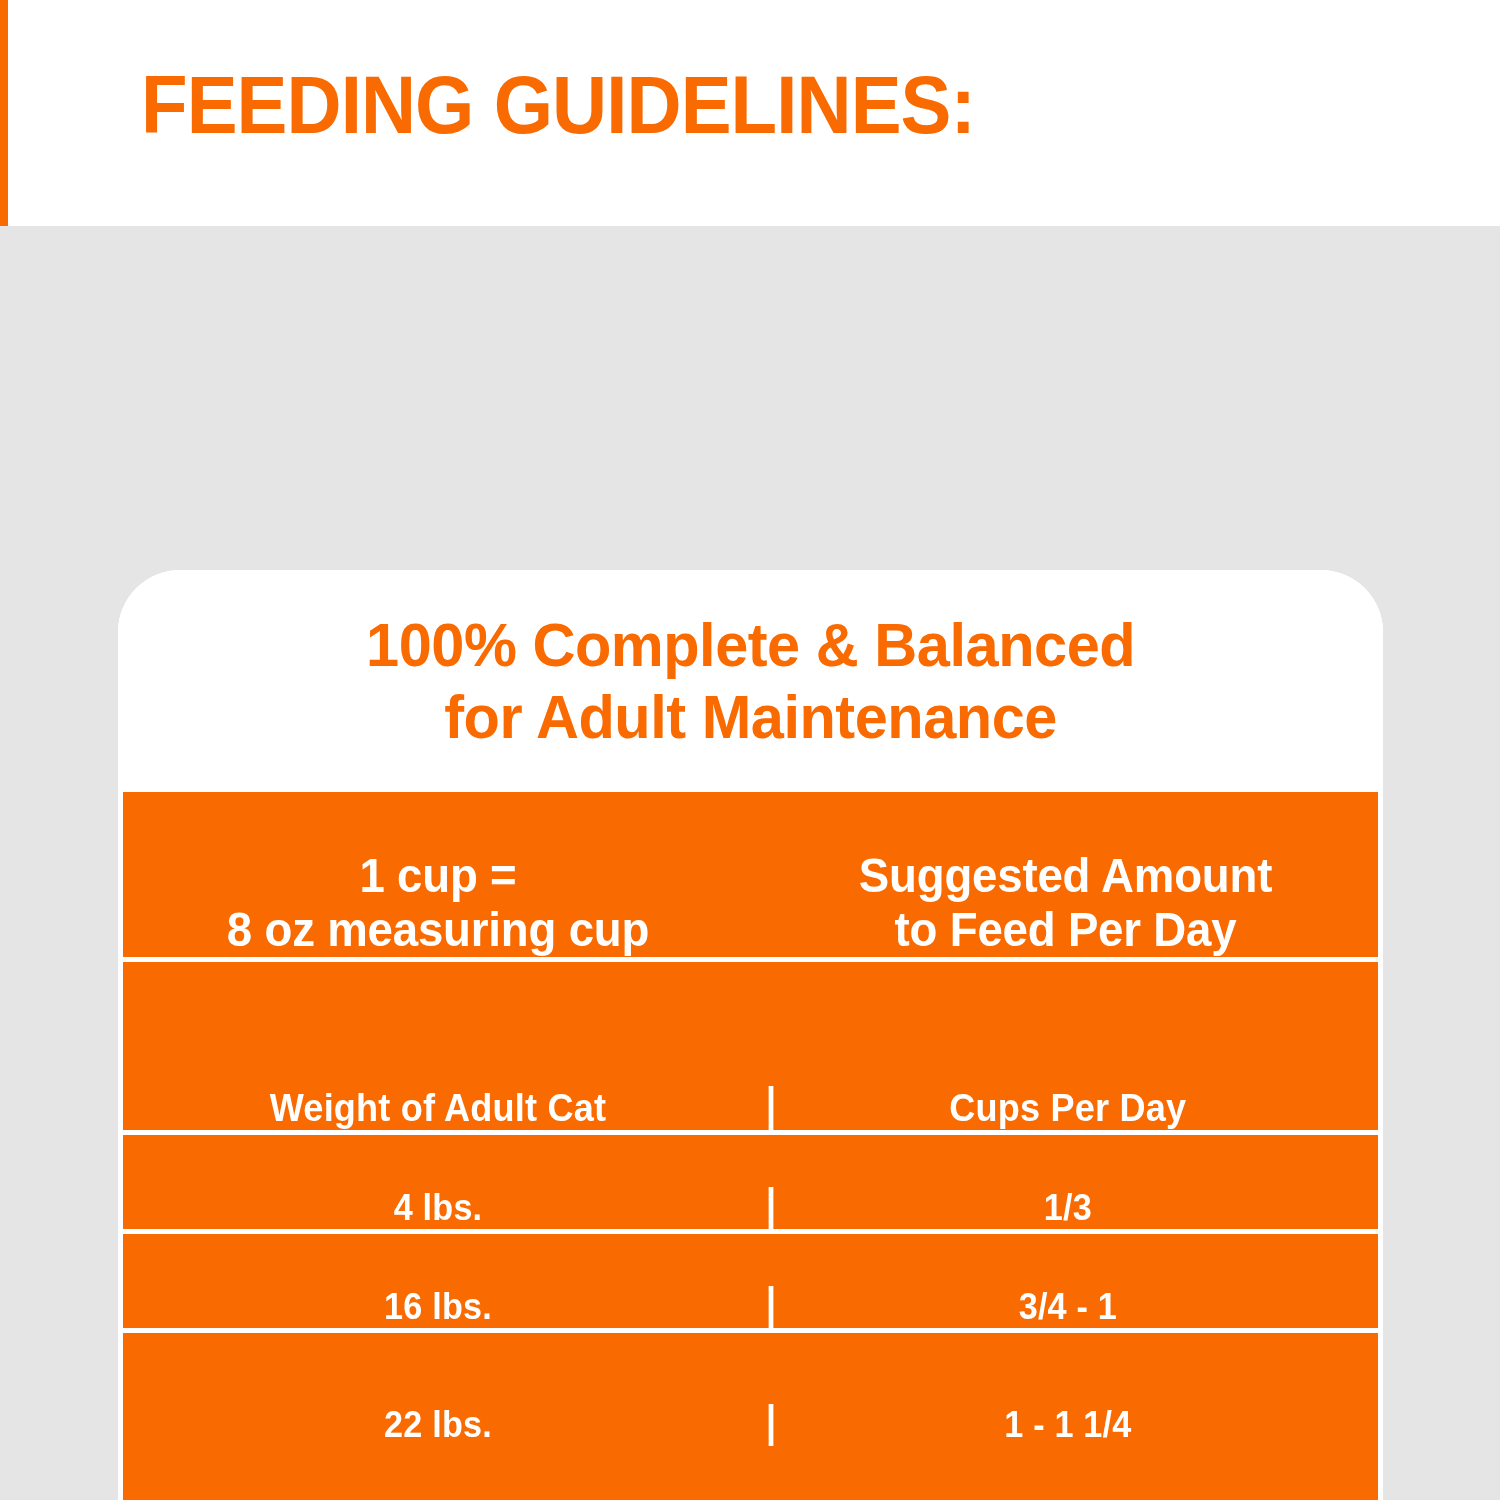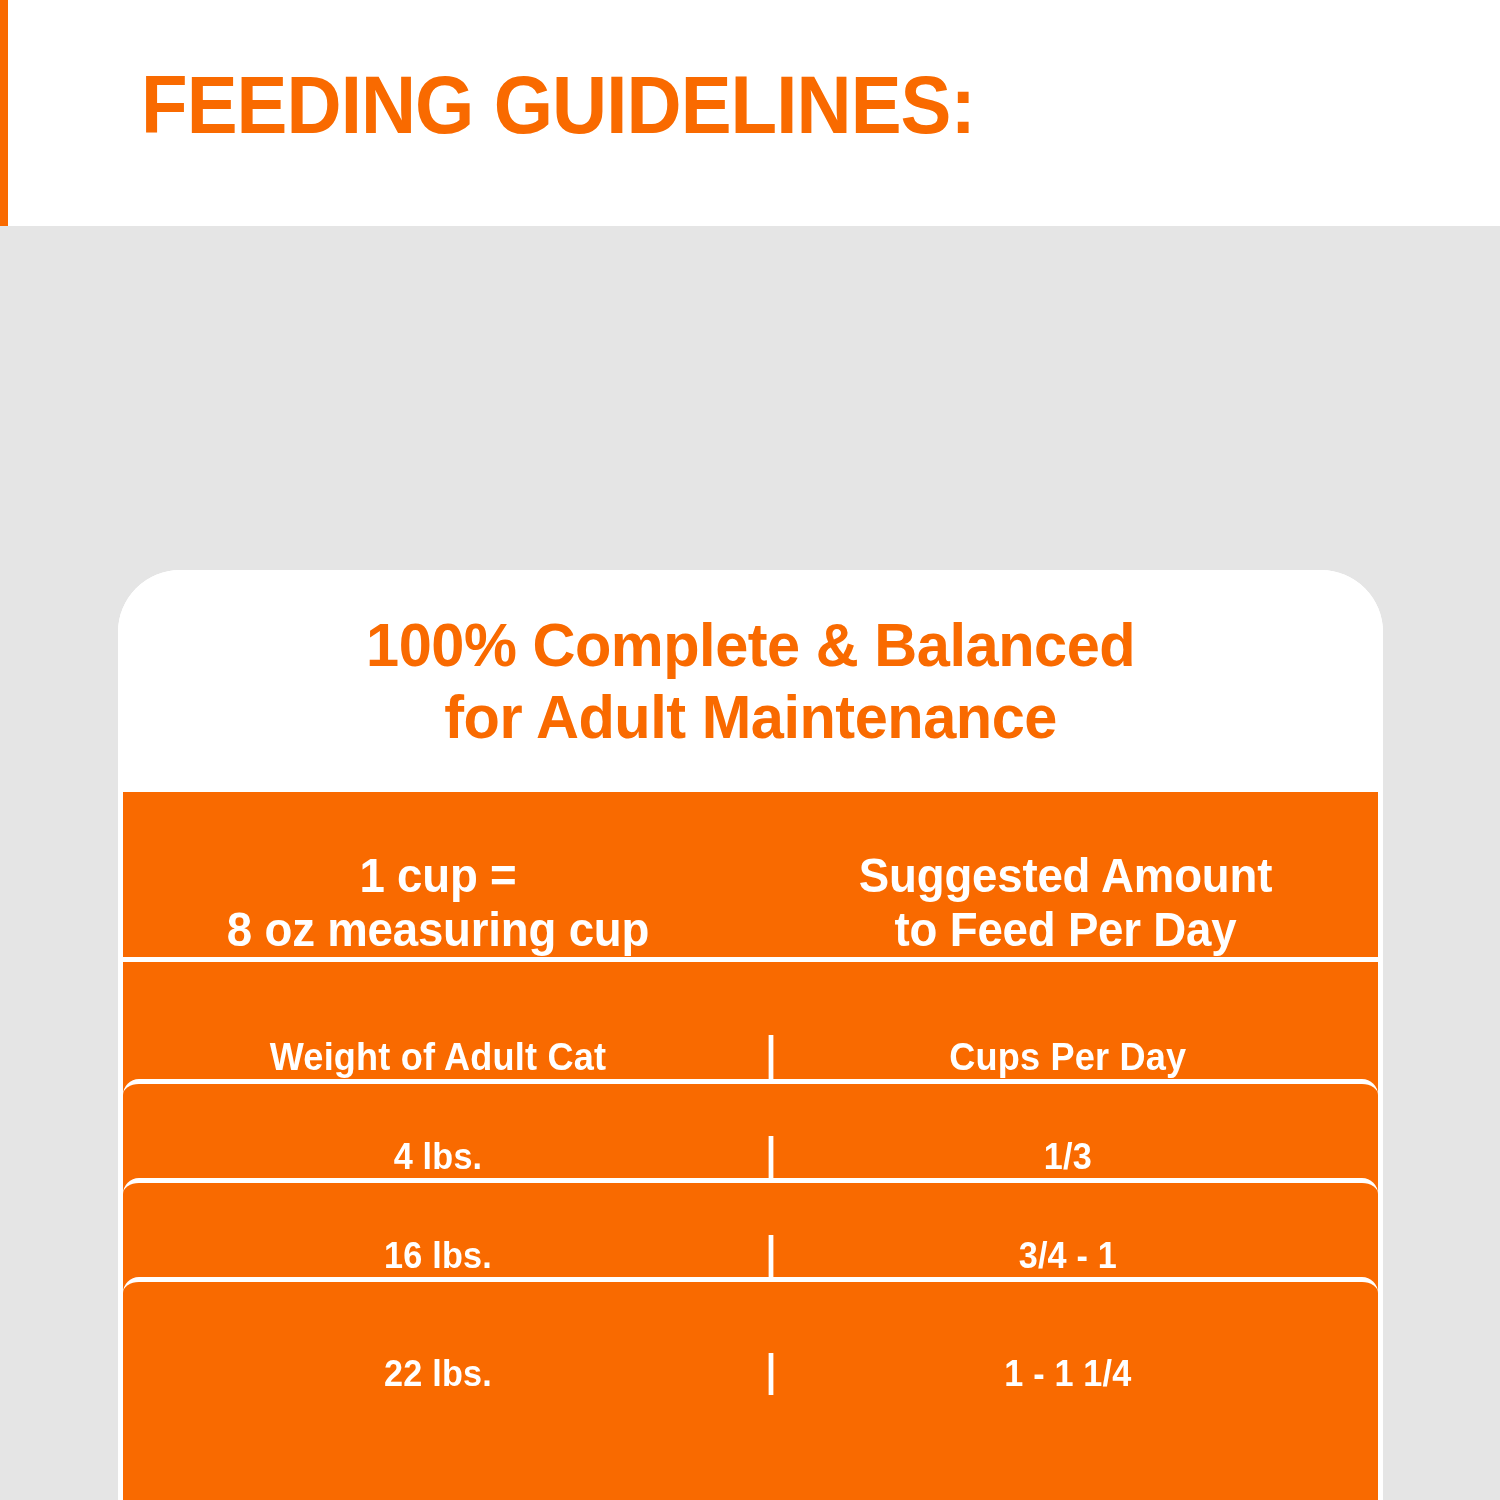--- a/index.html
+++ b/index.html
@@ -129,29 +129,29 @@
 
   
   .row-header   { height: 165px; }
   .row-header .tcell {
     font-size: 48px;
     line-height: 54px;
     letter-spacing: -0.2px;
     transform: scaleX(0.95);
   }
 
-  .row-subhead  { height: 122px; }
+  .row-subhead  { height: 173px; }
   .row-subhead .tcell {
     font-size: 38px;
     line-height: 44px;
     letter-spacing: 0.2px;
     transform: scaleX(0.95);
   }
 
-  .row-data     { height: 99px; border-radius: 16px; }
+  .row-data     { height: 99px; }
   .row-data .tcell {
     font-size: 36px;
     line-height: 42px;
     letter-spacing: 0.2px;
     transform: scaleX(0.95);
   }
   .row-data.row-last { height: 118px; }
 </style>
 </head>
 <body>

